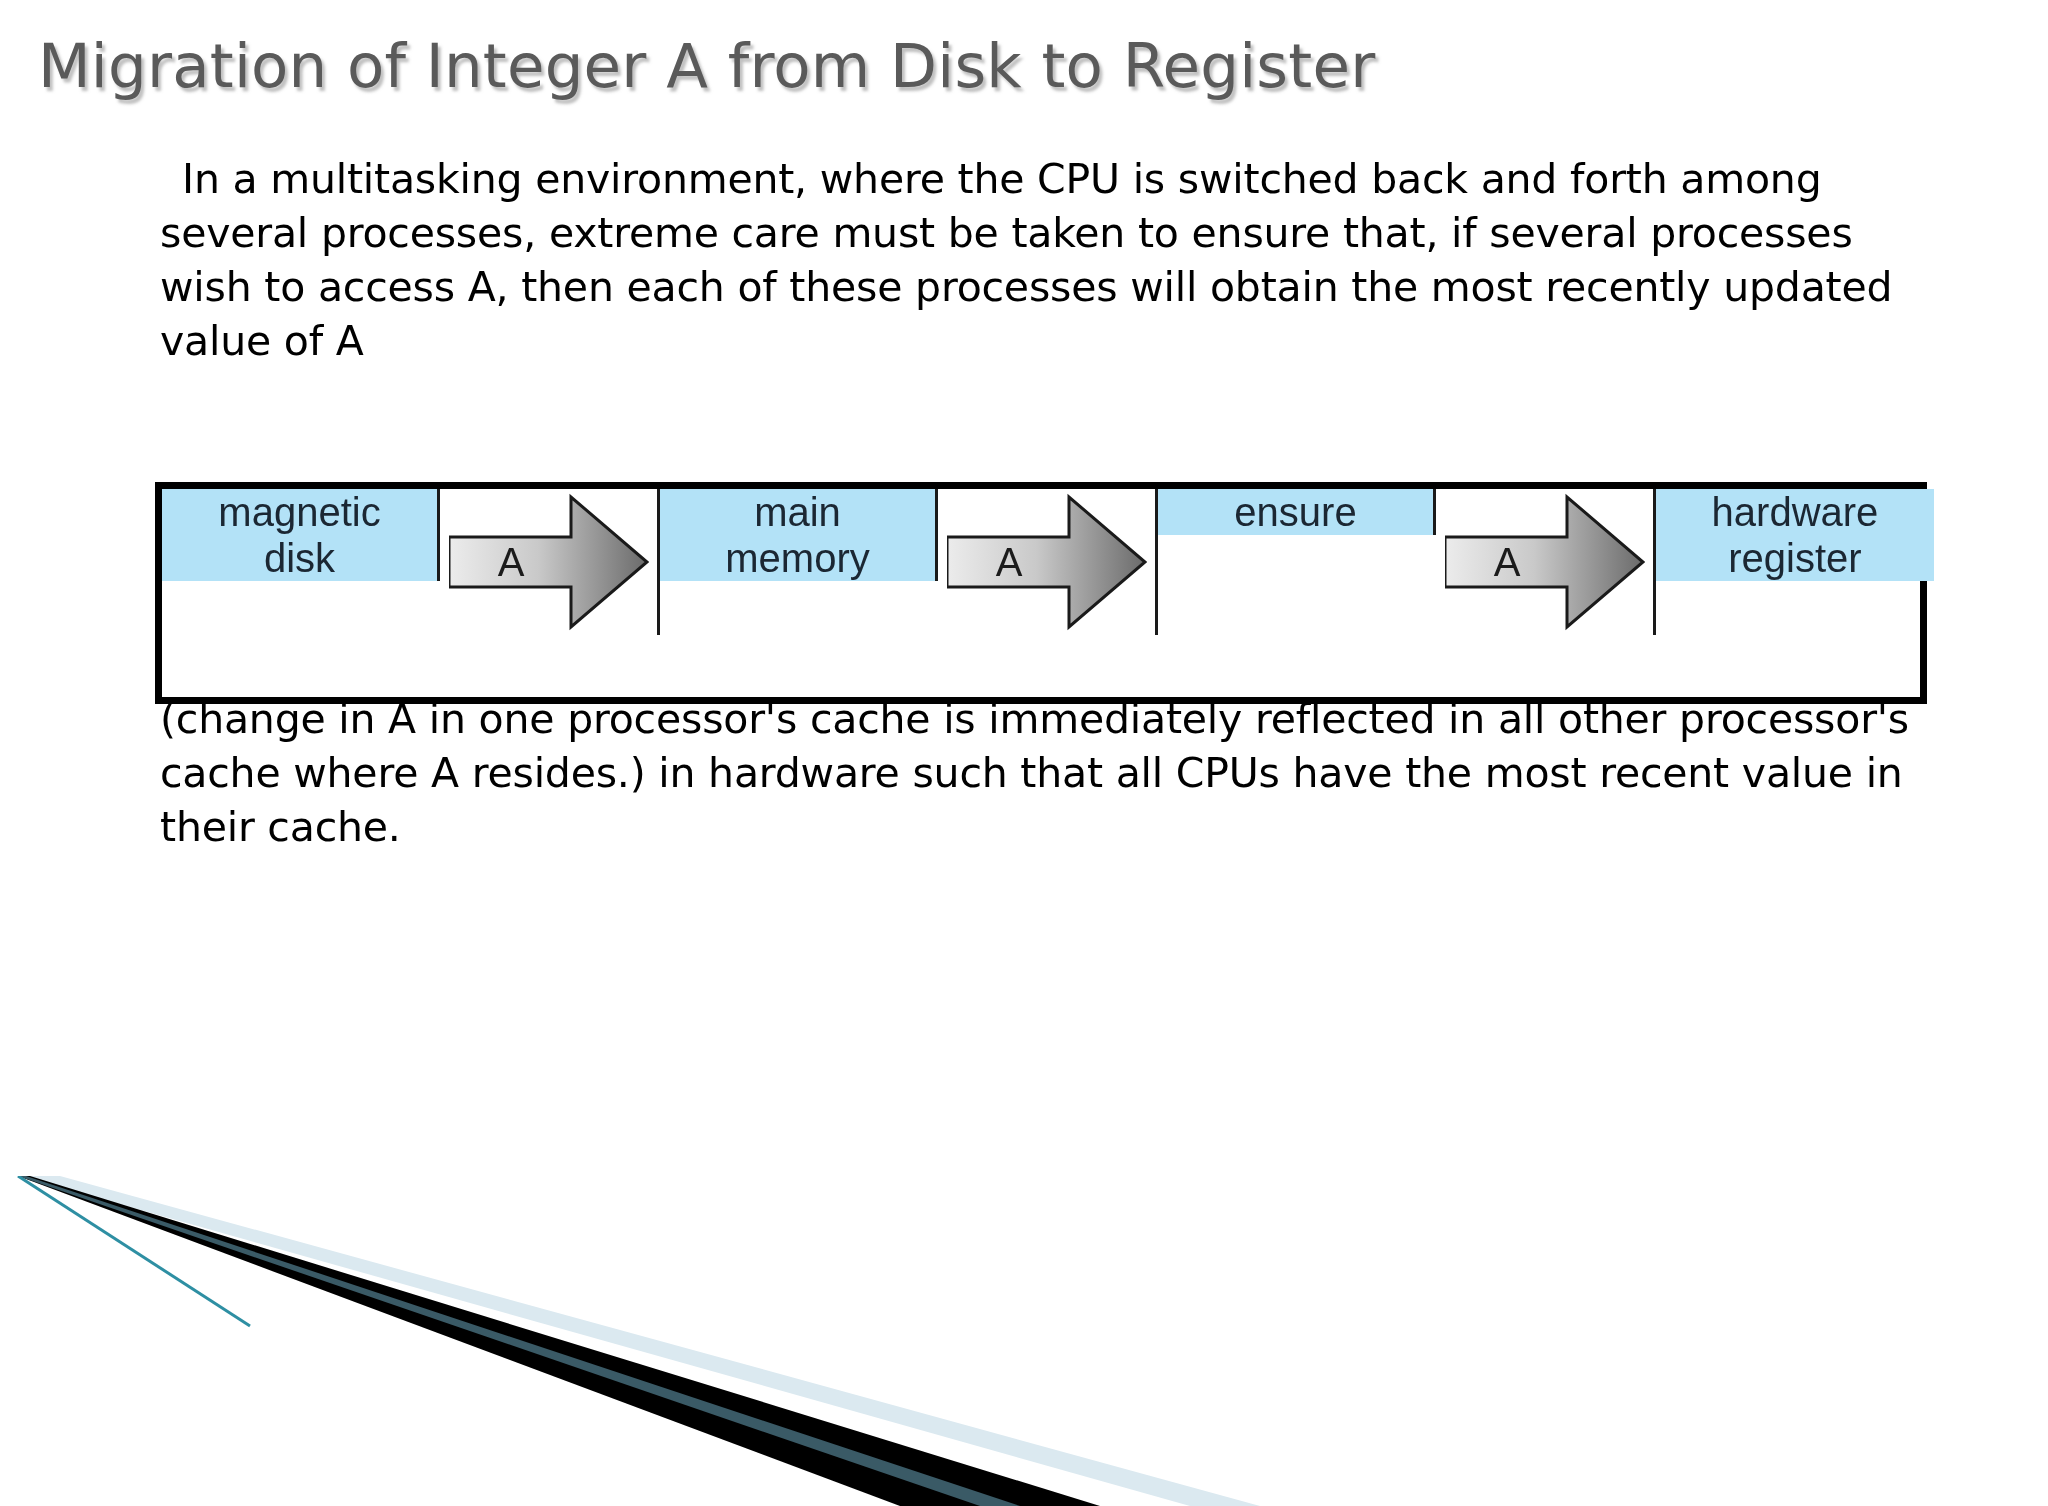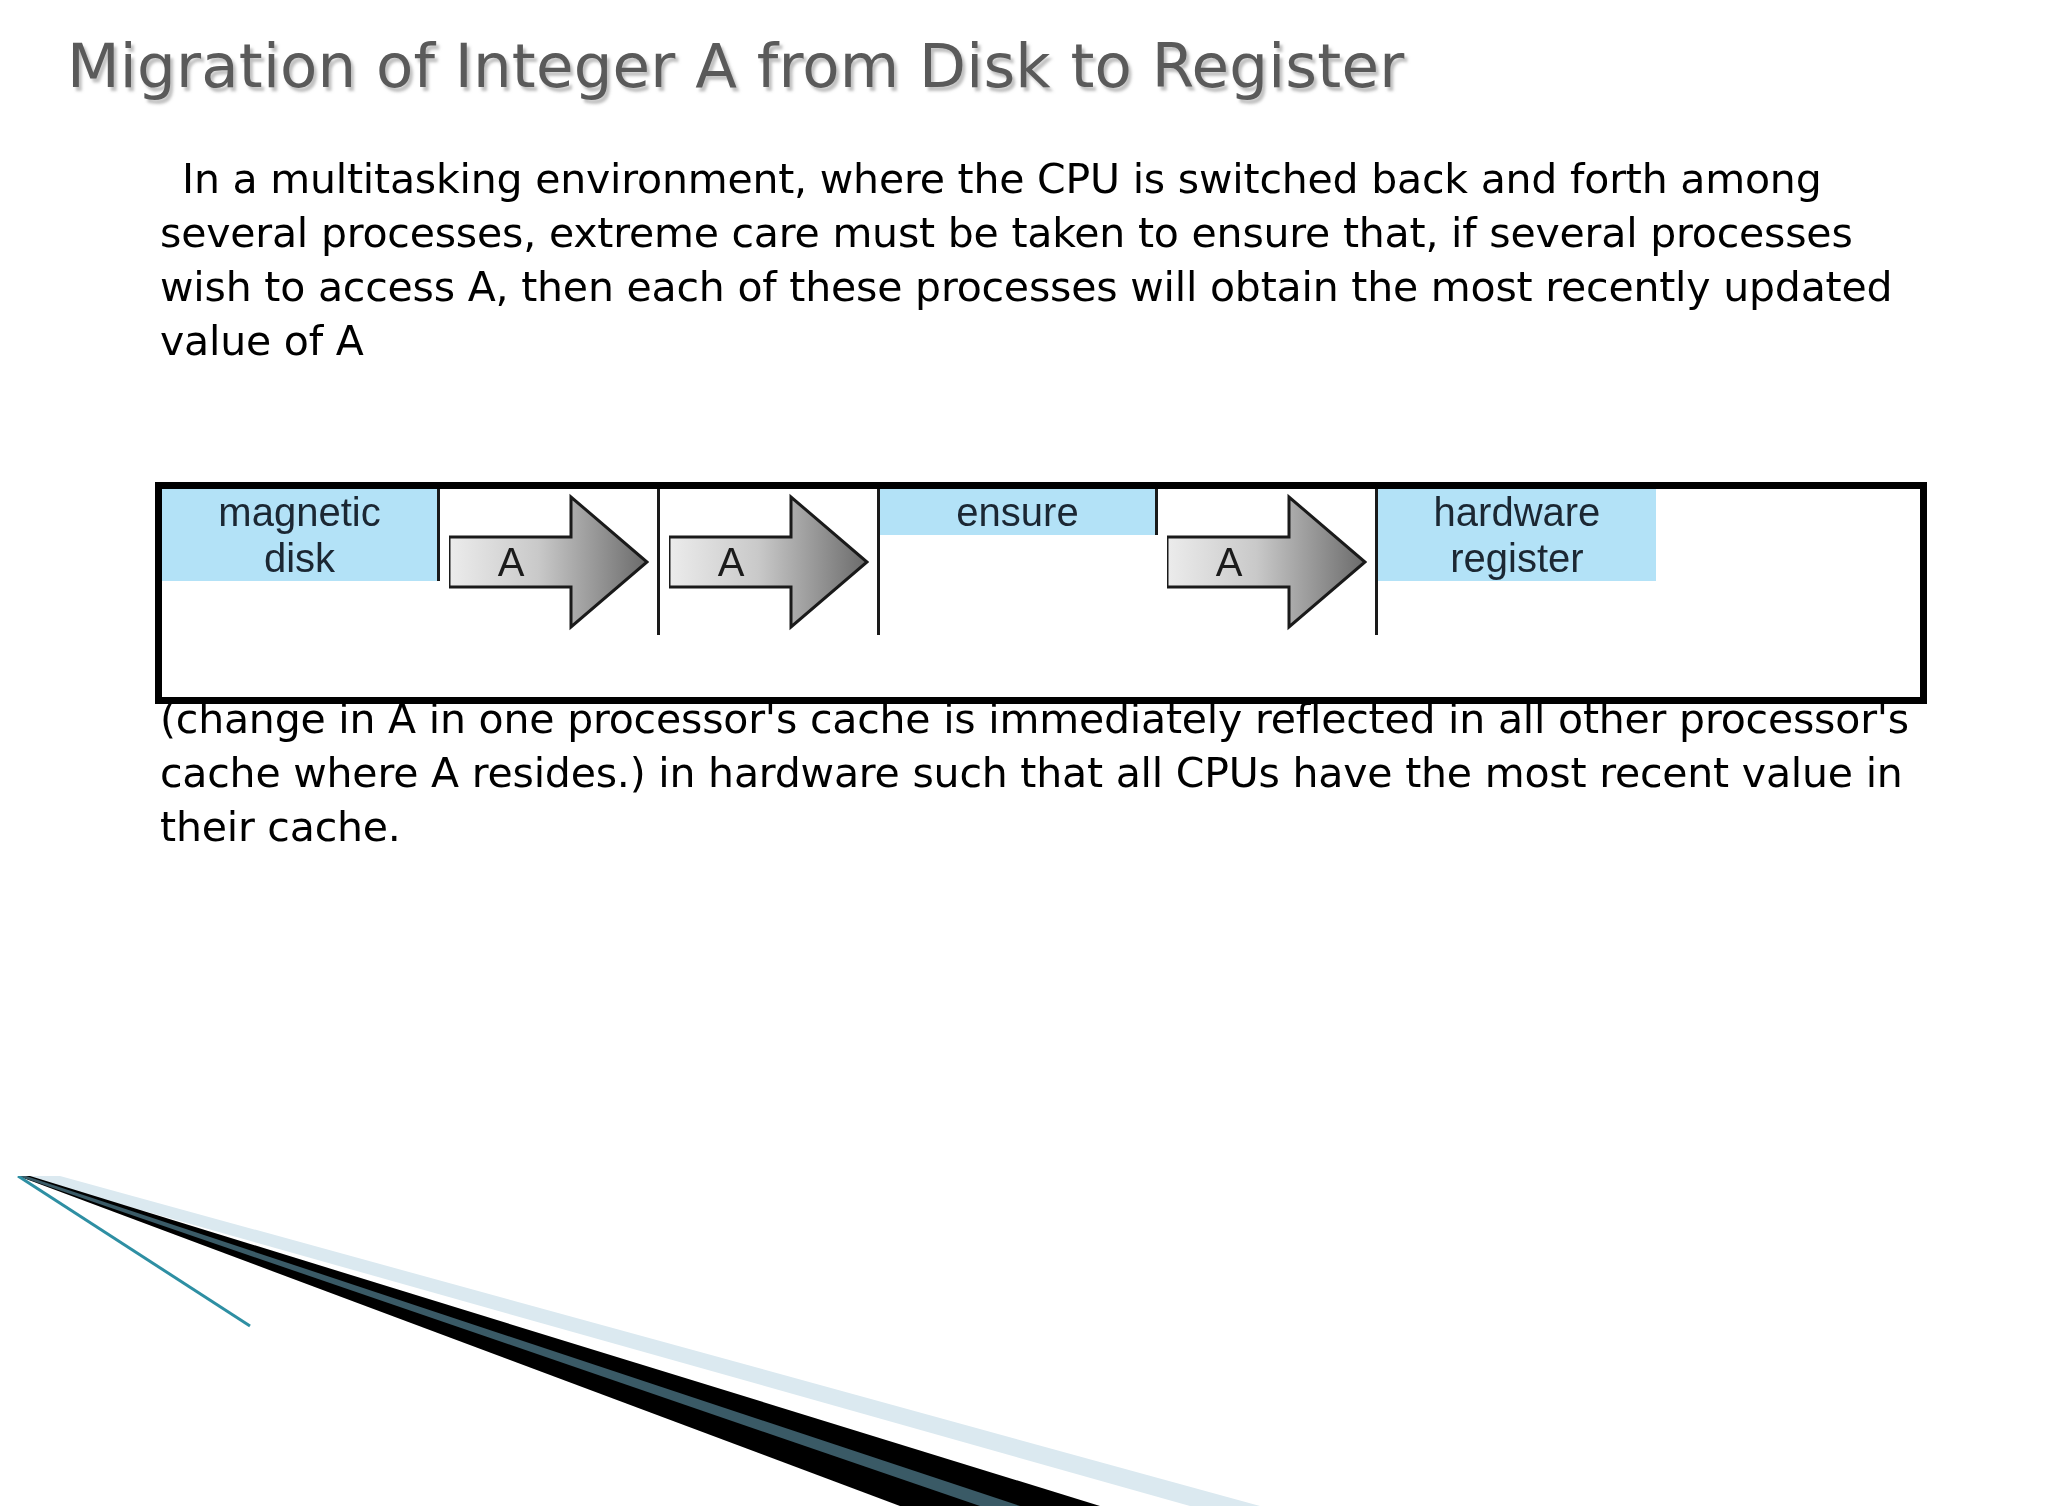--- a/index.html
+++ b/index.html
@@ -29,21 +29,20 @@
     left: 38px;
     top: 30px;
     width: 1900px;
     font-family: "DejaVu Sans", sans-serif;
     font-size: 61px;
     font-weight: 400;
     letter-spacing: 0.2px;
     color: #5a5a5a;
     text-shadow: 3px 4px 3px rgba(140,140,140,0.55);
     white-space: nowrap;
-    margin-left: 29px;
   }
 
   
   .body-par {
     position: absolute;
     font-family: "DejaVu Sans", sans-serif;
     font-size: 41px;
     line-height: 54px;
     color: #000000;
     letter-spacing: -0.2px;
@@ -155,20 +154,24 @@
               <stop offset="0.45" stop-color="#c9c9c9"></stop>
               <stop offset="1" stop-color="#6b6b6b"></stop>
             </linearGradient>
           </defs>
           <path d="M0,48 L122,48 L122,8 L198,73 L122,138 L122,98 L0,98 Z" fill="url(#ag1)" stroke="#1a1a1a" stroke-width="3"></path>
         </svg>
         <span class="arrow-label">A</span>
       </div>
     </div>
 
+    <div class="dia-cell dia-box">
+      <span class="dia-box-label">main
+memory</span>
+    </div>
 
     <div class="dia-cell dia-arrow-cell">
       <div class="dia-arrow">
         <svg viewBox="0 0 200 146" preserveAspectRatio="none" aria-hidden="true">
           <defs>
             <linearGradient id="ag2" x1="0" y1="0" x2="1" y2="0">
               <stop offset="0" stop-color="#ececec"></stop>
               <stop offset="0.45" stop-color="#c9c9c9"></stop>
               <stop offset="1" stop-color="#6b6b6b"></stop>
             </linearGradient>

